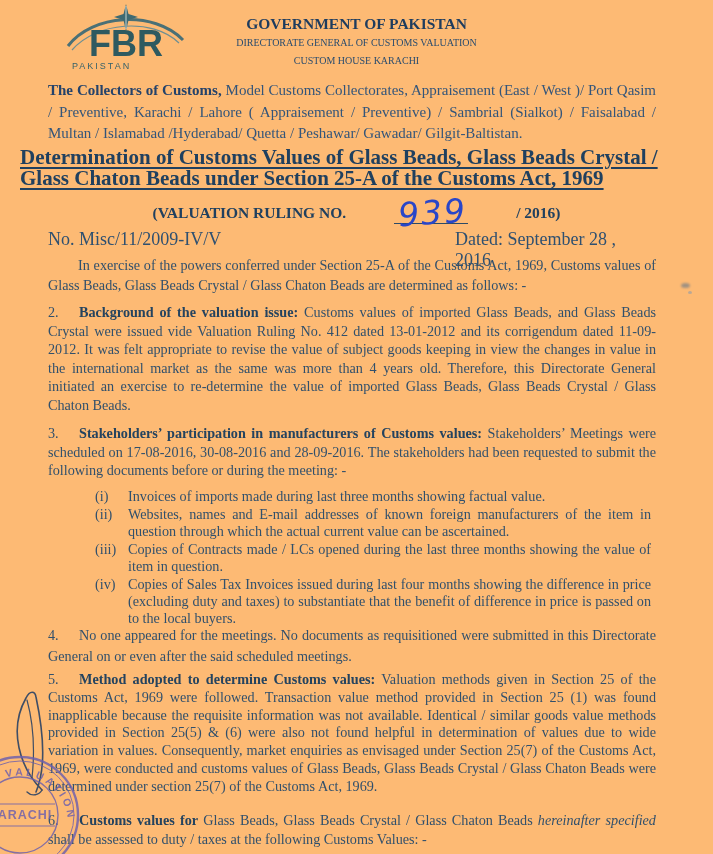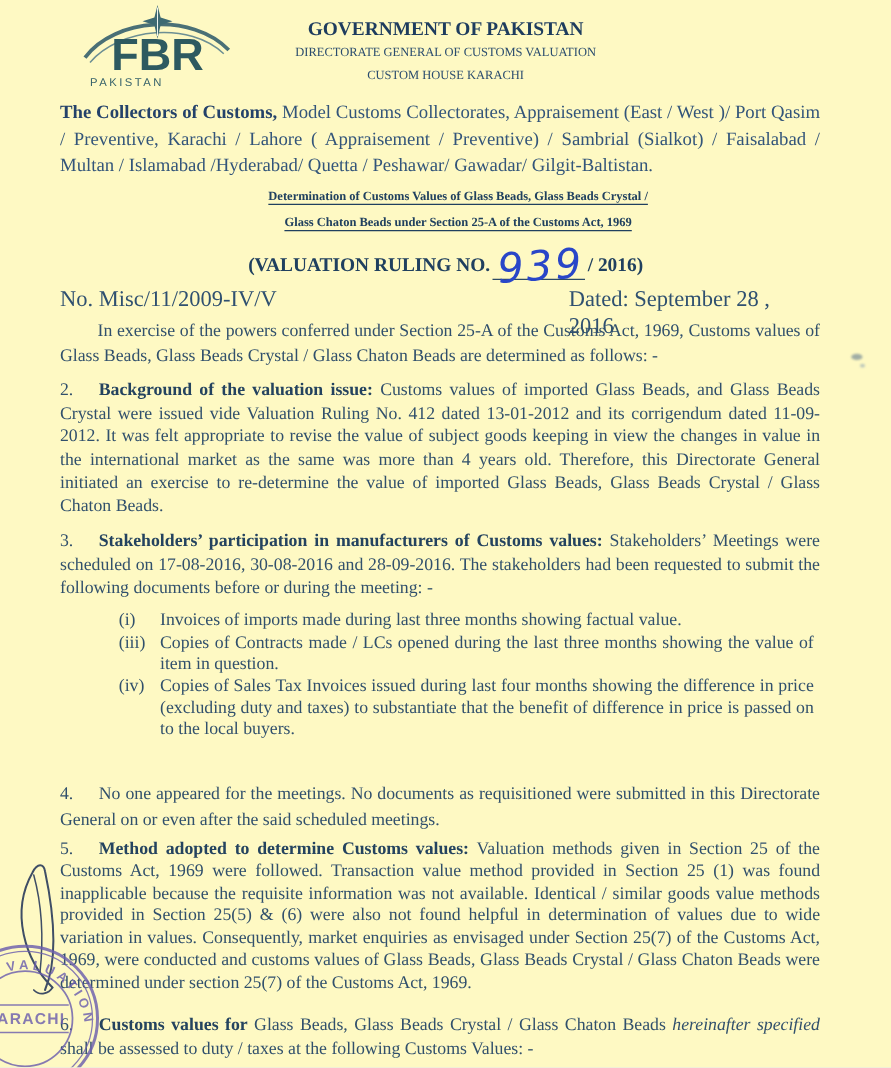--- a/index.html
+++ b/index.html
@@ -1,19 +1,19 @@
 <!DOCTYPE html>
 <html><head>
 <meta charset="utf-8">
 <style>
   * { margin:0; padding:0; box-sizing:border-box; }
   html,body { background:#e8e8e8; }
   .page {
     position:relative; width:713px; height:854px; margin:0 auto;
-    background:#fef9c3; overflow:hidden;
+    background:#fdba74; overflow:hidden;
     font-family:"Liberation Serif","DejaVu Serif",serif;
     color:#31506c;
   }
   .abs { position:absolute; }
 
   
   .logo { left:66px; top:4px; width:120px; height:72px; }
   .logo svg { position:absolute; left:0; top:0; }
   .logo-acronym {
     position:absolute; left:14px; top:22px; width:92px; text-align:center;
@@ -32,27 +32,27 @@
   .hdr-l2, .hdr-l3 { font-size:10px; color:#2a4c6e; }
 
   
   .addressee {
     left:48px; top:80px; width:608px; font-size:15px; line-height:21.5px;
     text-align:justify; color:#33557a;
   }
   .addressee .lead { font-weight:bold; color:#24426a; }
 
   
-  .title { left:0; right:0; top:147px; text-align:center; font-weight:bold;
-    font-size:10px; line-height:21px; color:#20405f;padding-left:20px; }
+  .title { left:0; right:0; top:147px; font-weight:bold;
+    font-size:21px; line-height:21px; color:#20405f;padding-left:20px; }
   .title div { text-decoration:underline; text-underline-offset:3px; }
 
   
   .ruling { left:0; right:0; top:192px; display:flex; justify-content:center;
-    align-items:flex-end; font-weight:bold; font-size:15.5px; color:#20405f; height:32px; }
+    align-items:flex-end; font-weight:bold; font-size:15.5px; color:#20405f; height:32px;gap:46px; }
   .ruling-pre { padding-bottom:2px; }
   .num-wrap { position:relative; display:inline-block; width:74px; height:26px;
     border-bottom:1.6px solid #2c4a66; margin:0 2px; }
   .ruling-num {
     position:absolute; left:4px; bottom:-9px;
     font-family:"DejaVu Sans",sans-serif; font-style:italic; font-weight:400;
     font-size:33px; color:#2946c8; transform:rotate(-4deg); letter-spacing:2px;
   }
   .ruling-suf { padding-bottom:2px; }
 
@@ -139,20 +139,24 @@
   <p class="p p2"><span class="pnum">2.</span><span class="phead">Background of the valuation issue:</span><span> Customs values of imported Glass Beads, and Glass Beads Crystal were issued vide Valuation Ruling No. 412 dated 13-01-2012 and its corrigendum dated 11-09-2012. It was felt appropriate to revise the value of subject goods keeping in view the changes in value in the international market as the same was more than 4 years old. Therefore, this Directorate General initiated an exercise to re-determine the value of imported Glass Beads, Glass Beads Crystal / Glass Chaton Beads.</span></p>
 
   <p class="p p3"><span class="pnum">3.</span><span class="phead">Stakeholders’ participation in  manufacturers of Customs values:</span><span> Stakeholders’ Meetings were scheduled on 17-08-2016, 30-08-2016 and 28-09-2016. The stakeholders had been requested to submit the following documents before or during the meeting: -</span></p>
 
   <div class="abs rlist">
     <div class="li">
       <span class="li-marker">(i)</span>
       <span class="li-text">Invoices of imports made during last three months showing factual value.</span>
     </div>
     <div class="li">
+      <span class="li-marker">(ii)</span>
+      <span class="li-text">Websites, names and E-mail addresses of known foreign manufacturers of the item in question through which the actual current value can be ascertained.</span>
+    </div>
+    <div class="li">
       <span class="li-marker">(iii)</span>
       <span class="li-text">Copies of Contracts made / LCs opened during the last three months showing the value of item in question.</span>
     </div>
     <div class="li">
       <span class="li-marker">(iv)</span>
       <span class="li-text">Copies of Sales Tax Invoices issued during last four  months showing the difference in price (excluding duty and taxes) to substantiate that the benefit of difference in price is passed on to the local buyers.</span>
     </div>
   </div>
 
   <p class="p p4"><span class="pnum">4.</span><span>No one appeared for the meetings. No documents as requisitioned were submitted in this Directorate General on or even after the said scheduled meetings.</span></p>

